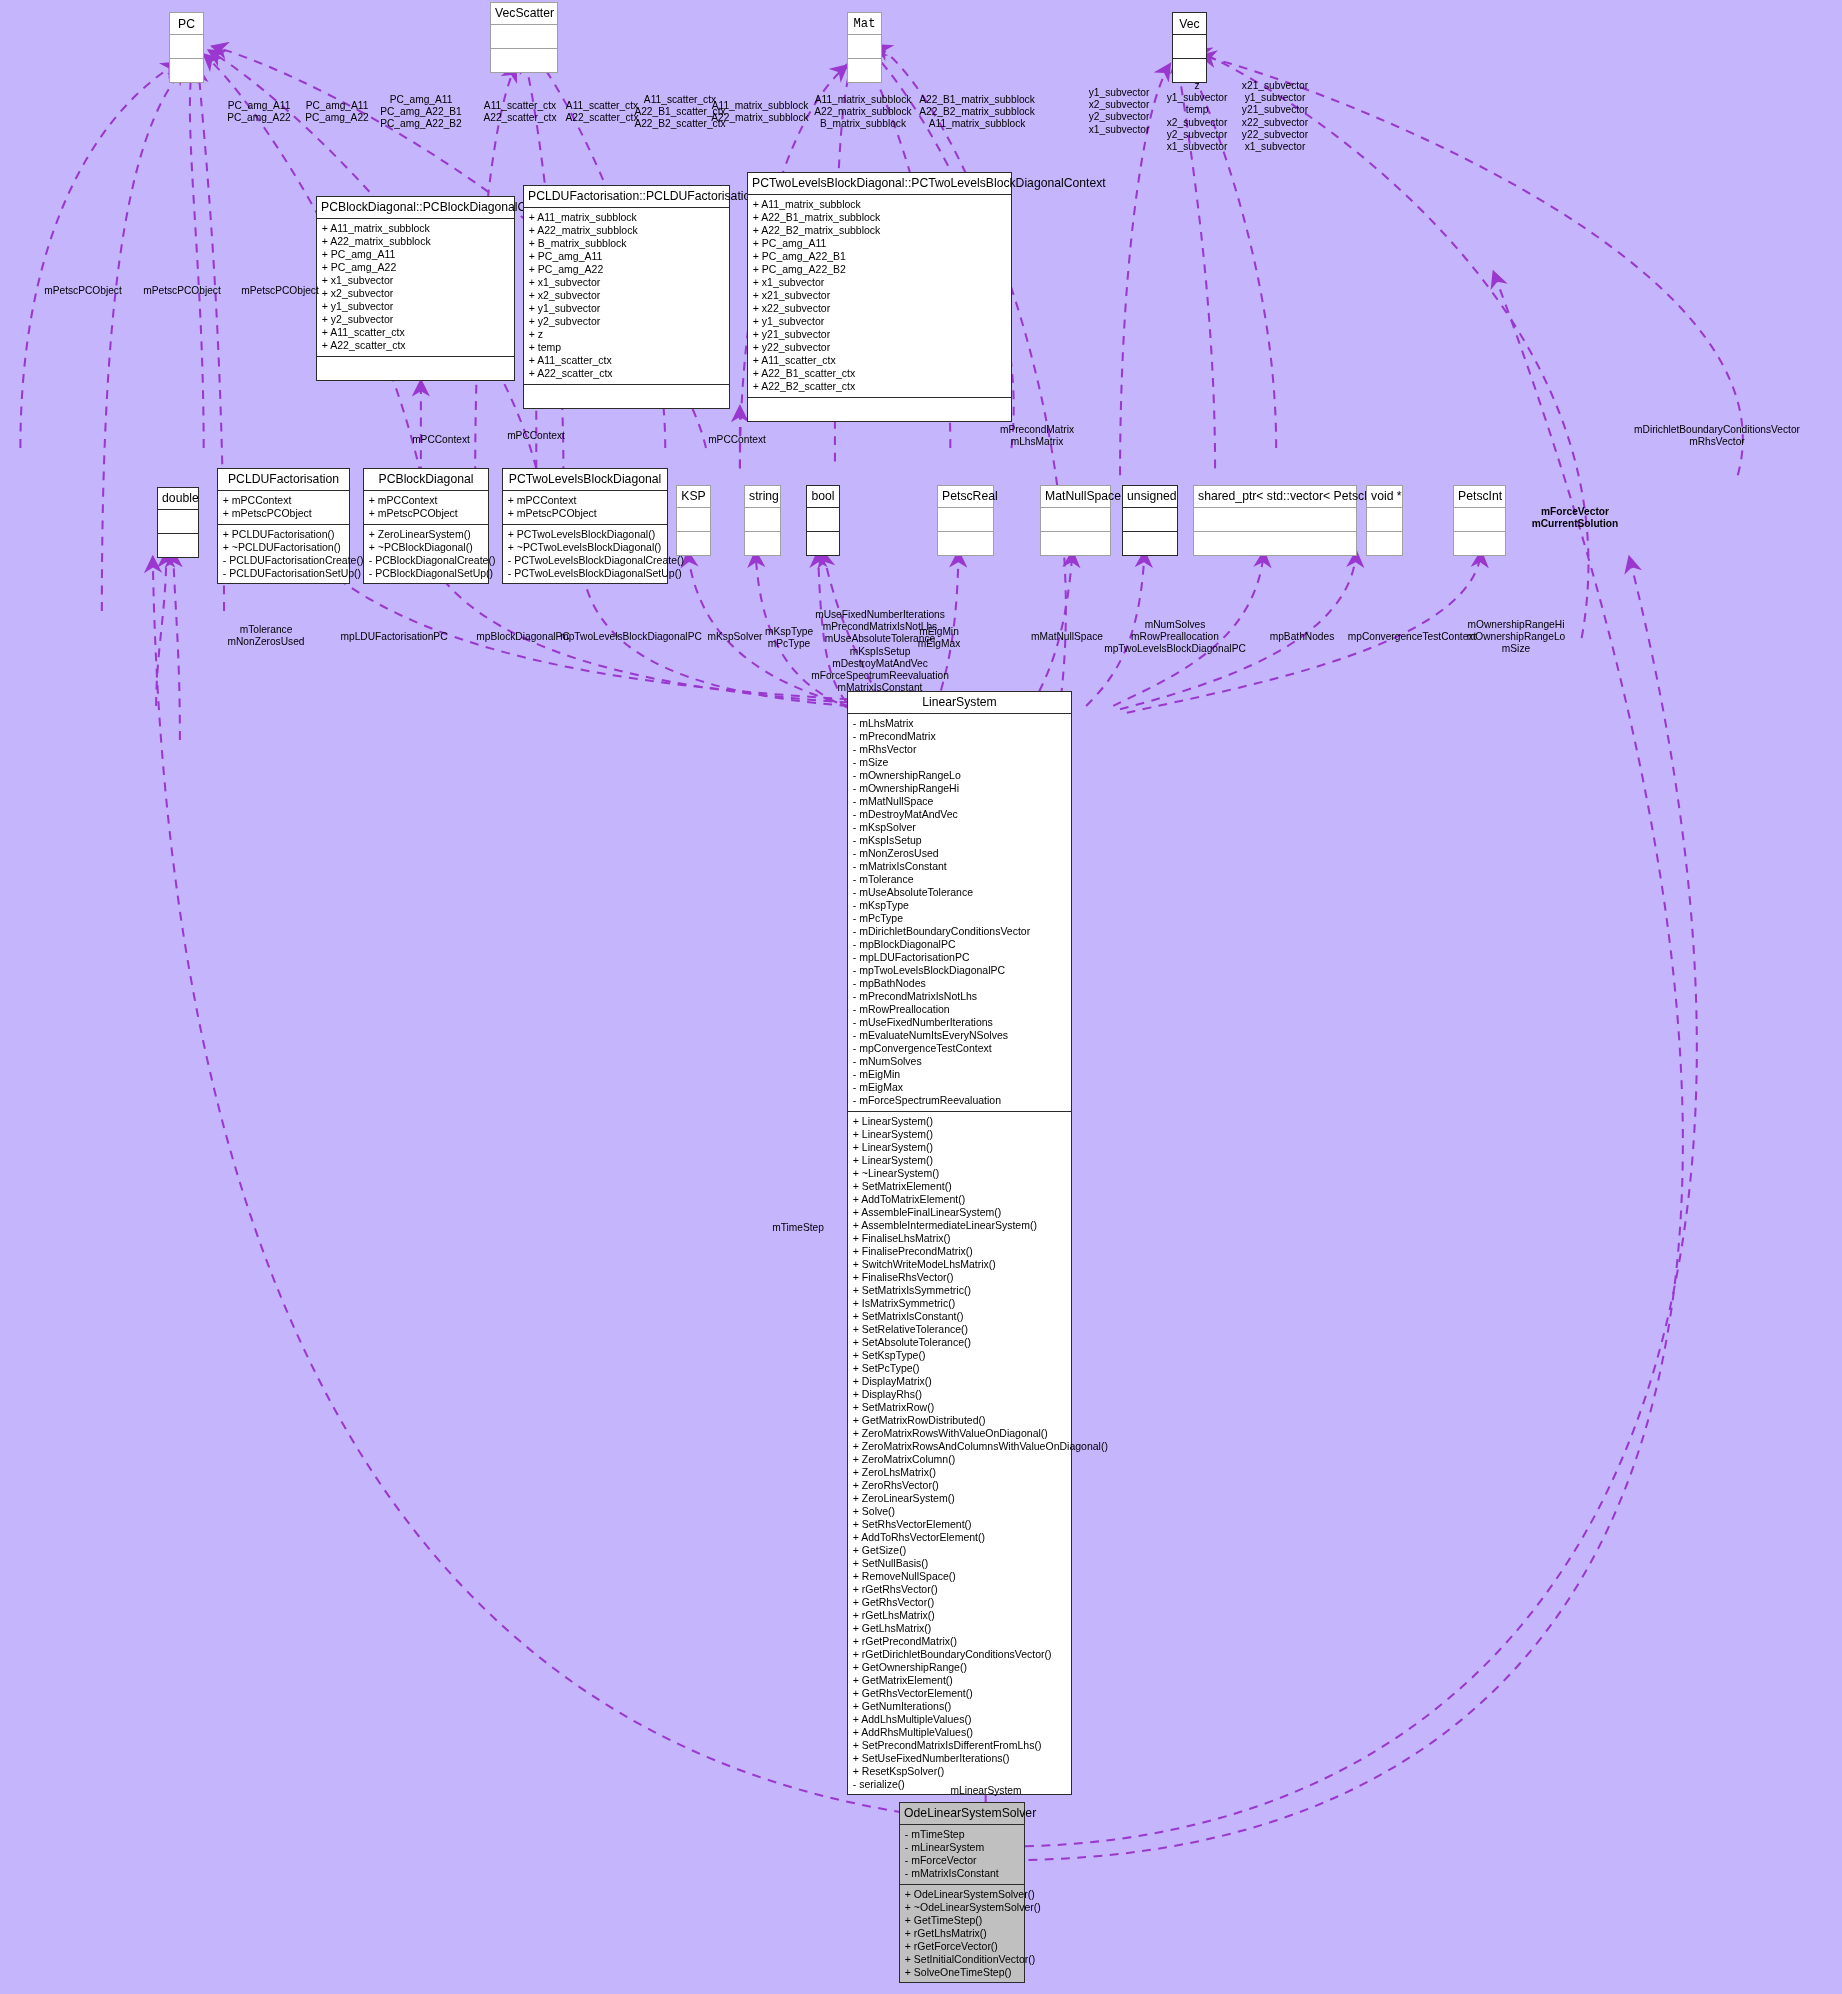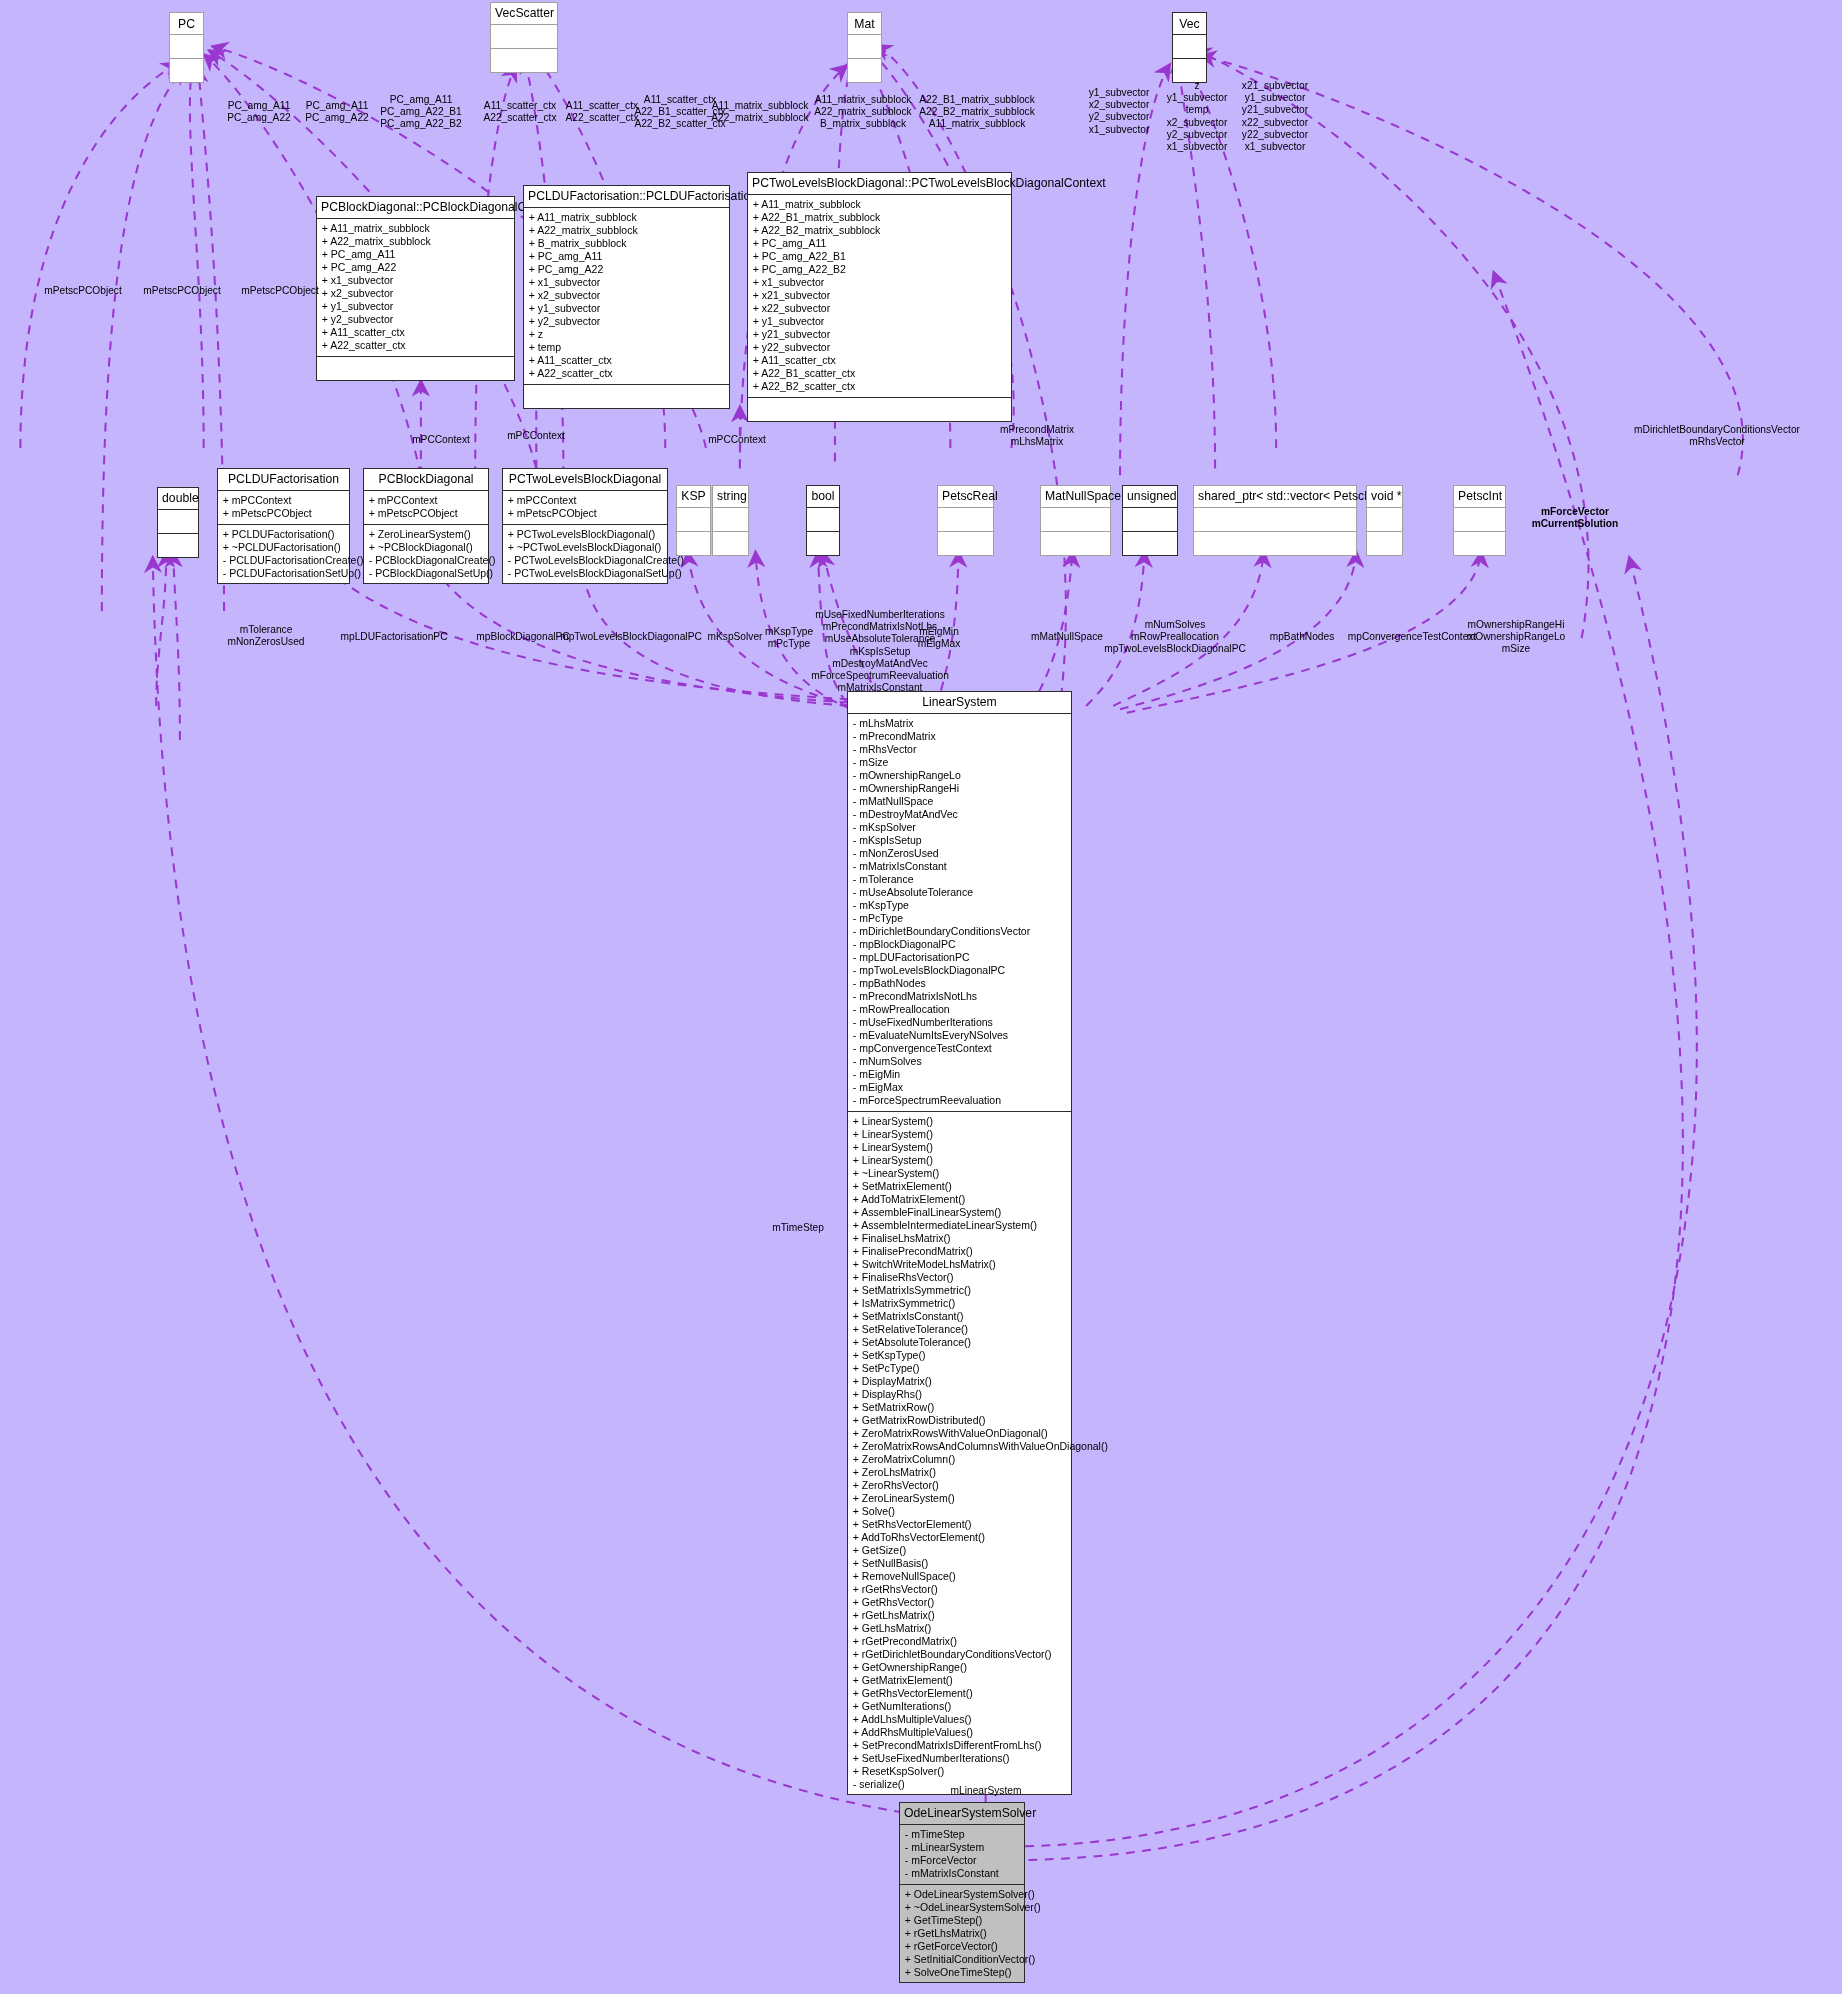--- a/index.html
+++ b/index.html
@@ -147,21 +147,21 @@
   </div>
 
   <div class="umlbox" style="left:490px;top:2px;width:68px;">
     <div class="title">VecScatter</div>
     <div class="sep"></div>
     <div class="compartment empty"></div>
     <div class="sep"></div>
     <div class="compartment empty"></div>
   </div>
 
-  <div class="umlbox" style="left:847px;top:12.2px;width:35px;">
+  <div class="umlbox" style="left:847px;top:12.2px;width:35px;font-family:Liberation Mono, monospace;">
     <div class="title">Mat</div>
     <div class="sep"></div>
     <div class="compartment empty"></div>
     <div class="sep"></div>
     <div class="compartment empty"></div>
   </div>
 
   <div class="umlbox strong" style="left:1172px;top:12.2px;width:35px;">
     <div class="title">Vec</div>
     <div class="sep"></div>
@@ -292,21 +292,21 @@
   </div>
 
   <div class="umlbox" style="left:676px;top:485px;width:35px;">
     <div class="title">KSP</div>
     <div class="sep"></div>
     <div class="compartment empty"></div>
     <div class="sep"></div>
     <div class="compartment empty"></div>
   </div>
 
-  <div class="umlbox" style="left:712px;top:485px;width:37px;">
+  <div class="umlbox" style="left:744px;top:485px;width:37px;">
     <div class="title">string</div>
     <div class="sep"></div>
     <div class="compartment empty"></div>
     <div class="sep"></div>
     <div class="compartment empty"></div>
   </div>
 
   <div class="umlbox strong" style="left:806px;top:485px;width:34px;">
     <div class="title">bool</div>
     <div class="sep"></div>

